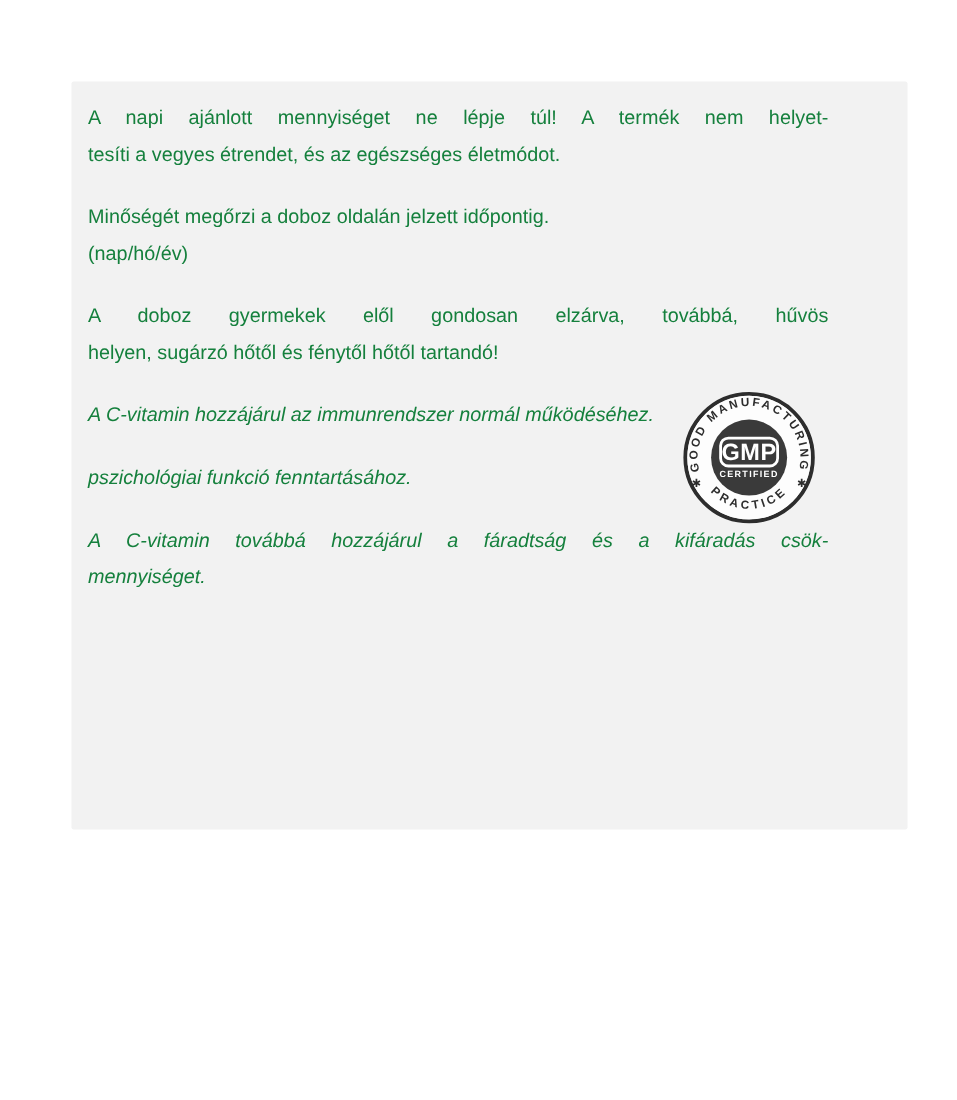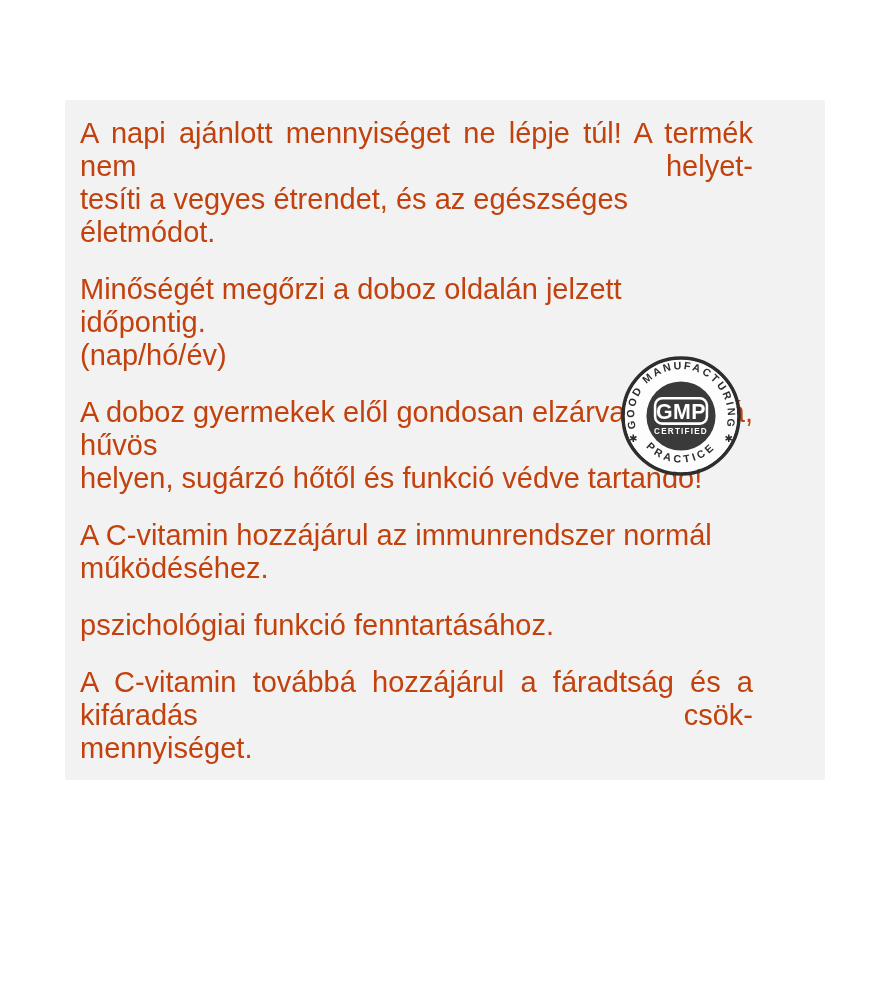--- a/index.html
+++ b/index.html
@@ -6,36 +6,36 @@
   html, body { background: #ffffff; }
   body {
     width: 870px; height: 1000px;
     font-family: "Liberation Sans", "DejaVu Sans", sans-serif;
     position: relative;
     overflow: hidden;
   }
   .page { position: absolute; left: 0; top: 0; width: 870px; height: 1000px; background: #ffffff; }
   .panel {
     position: absolute;
-    left: 65px; top: 100px;
+    left: 65px; top: 74px;
     width: 760px; height: 680px;
     background: #f2f2f2;
     border-radius: 2px;
     padding: 17px 72px 30px 15px;
-    color: #c2410c;
-    font-size: 29px;
+    color: #15803d;
+    font-size: 18px;
     line-height: 33px;
   }
   .para { margin-top: 24px; }
   .para.first { margin-top: 0; }
   .para.dist { margin-top: 20px; }
   .para.notif { margin-top: 16px; }
   .line { text-align: left; }
   .line.jl { text-align: justify; text-align-last: justify; }
-  .italic { }
+  .italic { font-style: italic; }
   .gmp-badge {
     position: absolute;
     left: 620px; top: 355px;
     width: 122px; height: 122px;
   }
   .gmp-badge svg { width: 100%; height: 100%; display: block; }
 </style>
 </head>
 <body>
 
@@ -48,21 +48,21 @@
       <div class="line">tesíti a vegyes étrendet, és az egészséges életmódot.</div>
     </div>
 
     <div class="para">
       <div class="line">Minőségét megőrzi a doboz oldalán jelzett időpontig.</div>
       <div class="line">(nap/hó/év)</div>
     </div>
 
     <div class="para">
       <div class="line jl">A doboz gyermekek elől gondosan elzárva, továbbá, hűvös</div>
-      <div class="line">helyen, sugárzó hőtől és funkció védve tartandó!</div>
+      <div class="line">helyen, sugárzó hőtől és fénytől hőtől tartandó!</div>
     </div>
 
 
     <div class="para italic">
       <div class="line">A C-vitamin hozzájárul az immunrendszer normál működéséhez.</div>
     </div>
 
     <div class="para italic">
       <div class="line">pszichológiai funkció fenntartásához.</div>
     </div>

